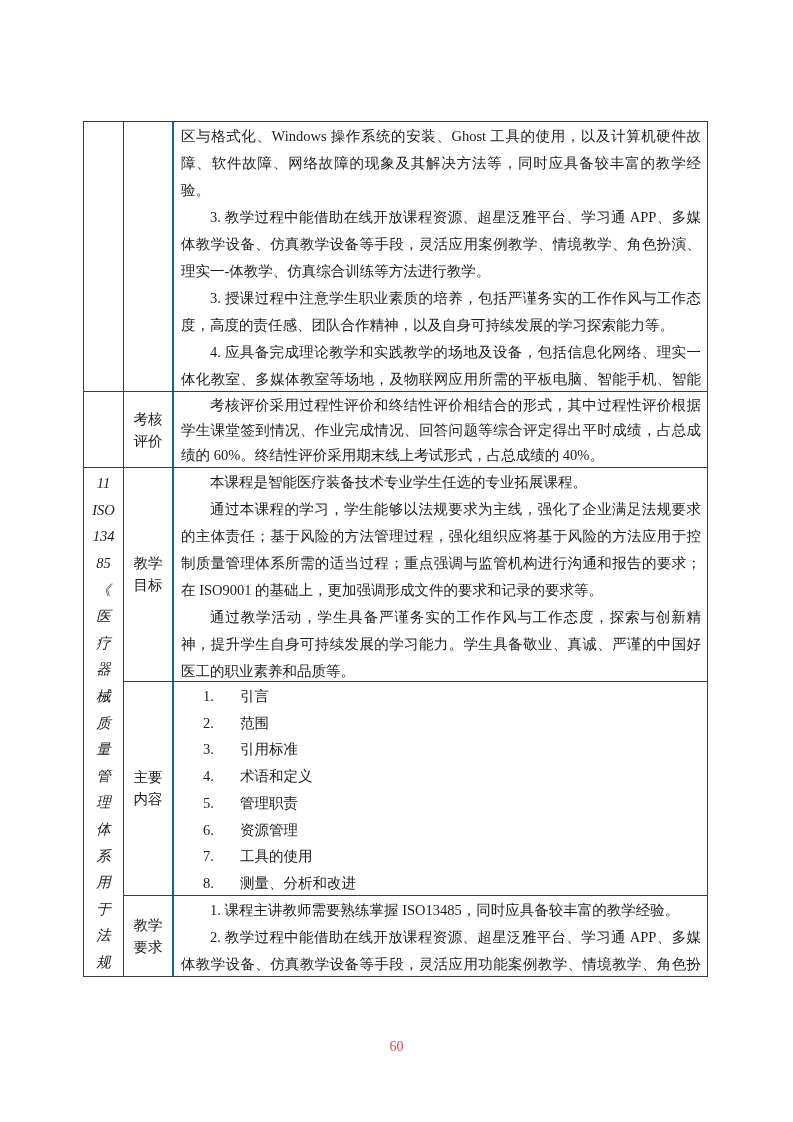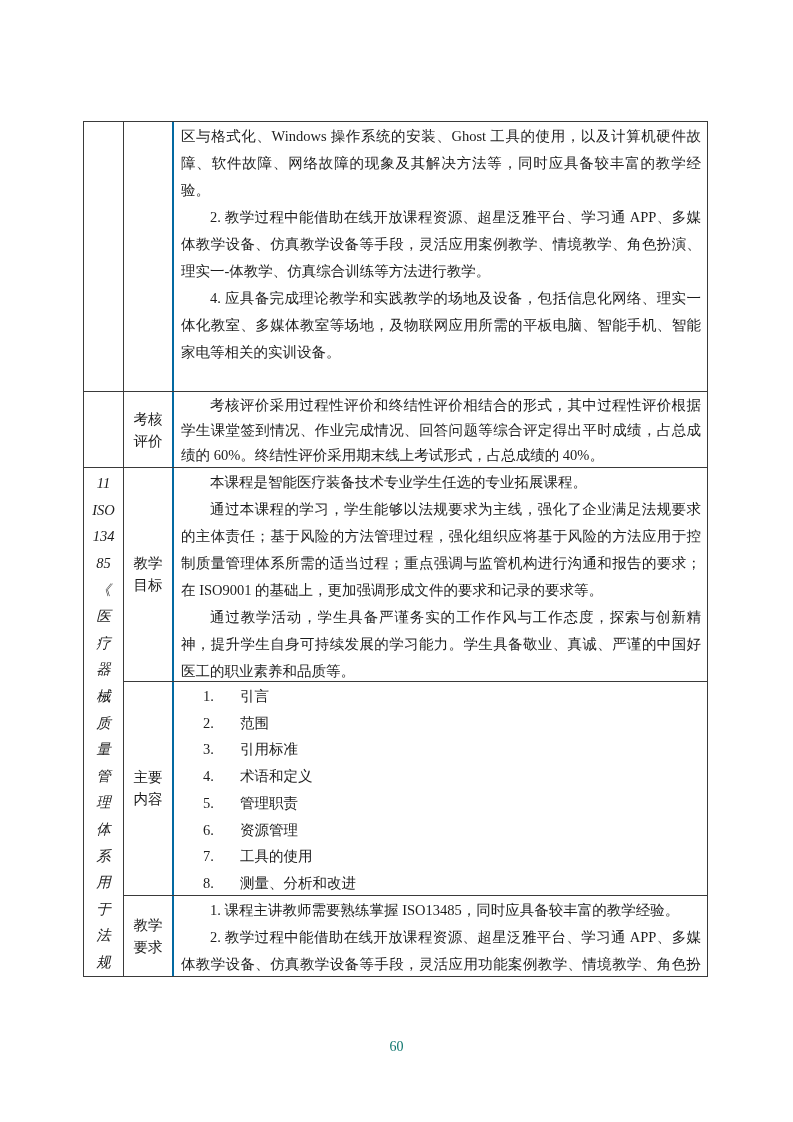--- a/index.html
+++ b/index.html
@@ -72,36 +72,37 @@
   .vline { line-height: 26.6px; text-align: center; white-space: nowrap; }
   .list-item { line-height: 26.8px; padding-left: 22px; }
   .list-item .li-num { display: inline-block; width: 37px; }
   .page-number {
     position: absolute;
     left: 0;
     right: 0;
     top: 1039px;
     text-align: center;
     font-size: 14px;
-    color: #0f766e;
+    color: #ef4444;
   }
 </style>
 </head>
 <body>
 
 <div class="page">
 
   <div class="doc-table">
 
     <div class="trow bordered" style="height:271px">
       <div class="num-col"></div>
       <div class="label-col"></div>
       <div class="content-col">
           <p class="para">区与格式化、Windows 操作系统的安装、Ghost 工具的使用，以及计算机硬件故障、软件故障、网络故障的现象及其解决方法等，同时应具备较丰富的教学经验。</p>
-          <p class="para ind">2. 教学过程中能借助在线开放课程资源、超星泛雅平台、学习通 APP、多媒体教学设备、仿真教学设备等手段，灵活应用案例教学、情境教学、角色扮演、理实一-体教学、仿真综合训练等方法进行教学。</p>
+          <p class="para ind">3. 教学过程中能借助在线开放课程资源、超星泛雅平台、学习通 APP、多媒体教学设备、仿真教学设备等手段，灵活应用案例教学、情境教学、角色扮演、理实一-体教学、仿真综合训练等方法进行教学。</p>
+          <p class="para ind">3. 授课过程中注意学生职业素质的培养，包括严谨务实的工作作风与工作态度，高度的责任感、团队合作精神，以及自身可持续发展的学习探索能力等。</p>
           <p class="para ind">4. 应具备完成理论教学和实践教学的场地及设备，包括信息化网络、理实一体化教室、多媒体教室等场地，及物联网应用所需的平板电脑、智能手机、智能家电等相关的实训设备。</p>
         </div>
     </div>
 
     <div class="trow bordered" style="height:76px">
       <div class="num-col"></div>
       <div class="label-col">
         <span class="label-text">考核评价</span>
       </div>
       <div class="content-col tight">

